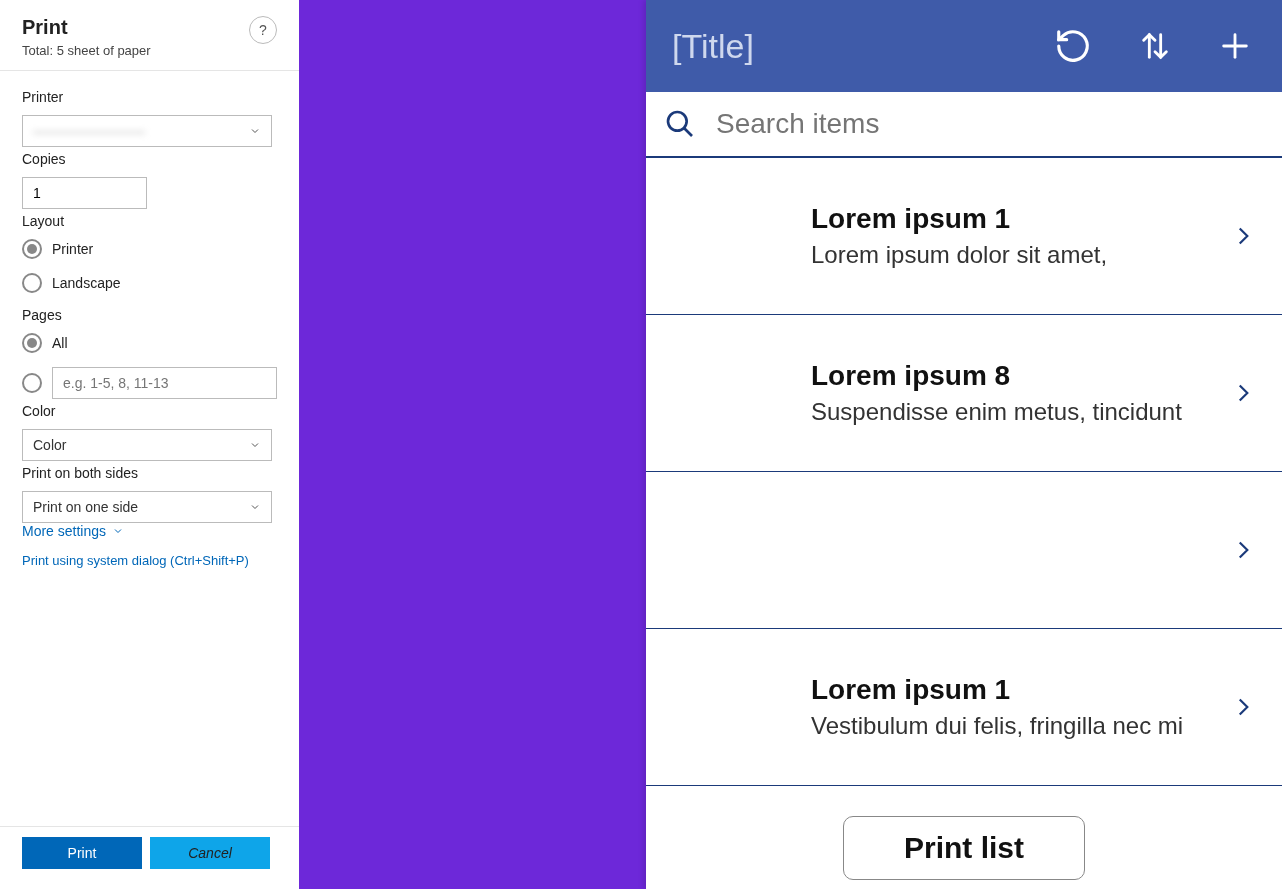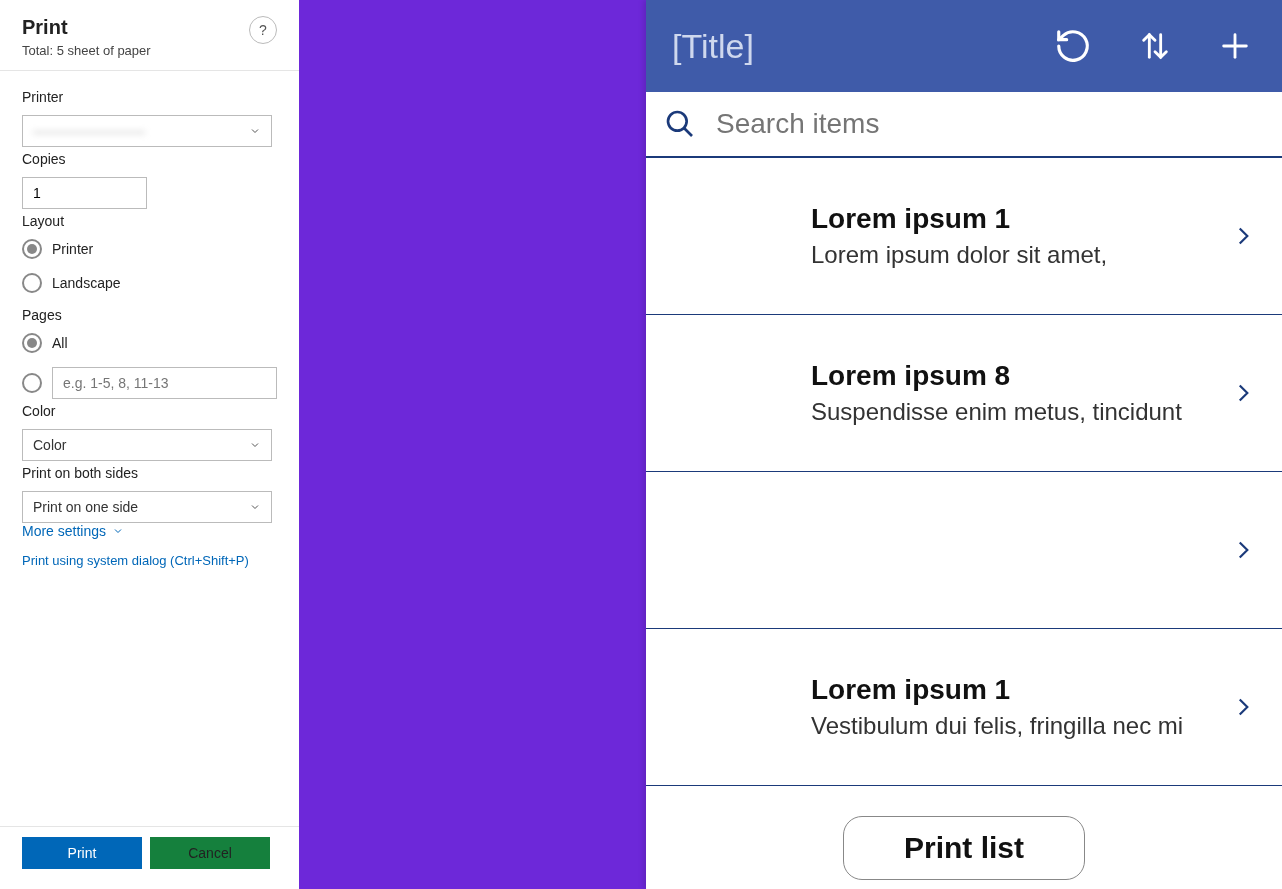--- a/index.html
+++ b/index.html
@@ -27,38 +27,38 @@
   .radio-label { font-size: 14px; color: #222; }
   .pages-custom-row { display:flex; align-items:center; }
   .pages-custom-row .radio { margin-right:10px; }
   .pages-input { flex:1; height:32px; border:1px solid #bbb; padding:0 10px; font-size:14px; width:222px; }
   .link-row { display:flex; align-items:center; color:#0067b8; font-size:14px; cursor:pointer; margin-bottom:14px; }
   .link-row .caret { margin-left:6px; display:inline-flex; }
   .sys-link { color:#0067b8; font-size:13px; cursor:pointer; }
   .print-footer { border-top:1px solid #e5e5e5; padding:10px 22px 20px 22px; display:flex; gap:8px; }
   .btn { height:32px; width:120px; border:none; font-size:14px; cursor:pointer; }
   .btn.primary { background:#0067b8; color:#fff; }
-  .btn.secondary { background:#15803d; color:#222; }
+  .btn.secondary { background:#0ea5e9; color:#222;font-style:italic; }
 
   
   .preview { flex:1; background:#6d28d9; position:relative; }
   .page { position:absolute; left:346px; top:0; width:636px; height:100%; background:#fff; box-shadow: -2px 0 6px rgba(0,0,0,0.15); }
   .page-header { height:92px; background:#3f5ba9; display:flex; align-items:center; justify-content:space-between; padding:0 30px 0 26px; }
   .page-title { font-size:34px; color:#cfd8ee; font-weight:400; }
   .hdr-actions { display:flex; gap:46px; }
   .hdr-icon { color:#fff; cursor:pointer; display:flex; align-items:center; justify-content:center; }
   .search-row { height:66px; display:flex; align-items:center; padding:0 18px; border-bottom:2px solid #1b3a7a; }
   .search-row .mag { color:#1b3a7a; margin-right:20px; display:flex; }
   .search-text { font-size:28px; color:#666; flex:1; border:none; outline:none; }
   .list-item { height:157px; border-bottom:1px solid #1b3a7a; display:flex; align-items:center; padding:0 16px 0 165px; position:relative; cursor:pointer; }
   .li-text .li-title { font-size:28px; font-weight:600; color:#111; margin-bottom:6px; }
   .li-text .li-sub { font-size:24px; color:#333; }
   .li-chevron { position:absolute; right:26px; top:50%; transform:translateY(-50%); color:#1b3a7a; display:flex; }
   .print-list-wrap { display:flex; justify-content:center; padding:30px 0; }
-  .print-list-btn { border:1px solid #888; border-radius:19px; padding:14px 60px; font-size:30px; font-weight:600; color:#111; background:#fff; cursor:pointer; }
+  .print-list-btn { border:1px solid #888; border-radius:10px; padding:14px 60px; font-size:30px; font-weight:600; color:#111; background:#fff; cursor:pointer; }
 
   svg { display:block; }
 </style>
 </head>
 <body>
 
 <div class="root">
 
   <div class="print-panel">
     <div class="print-header">

